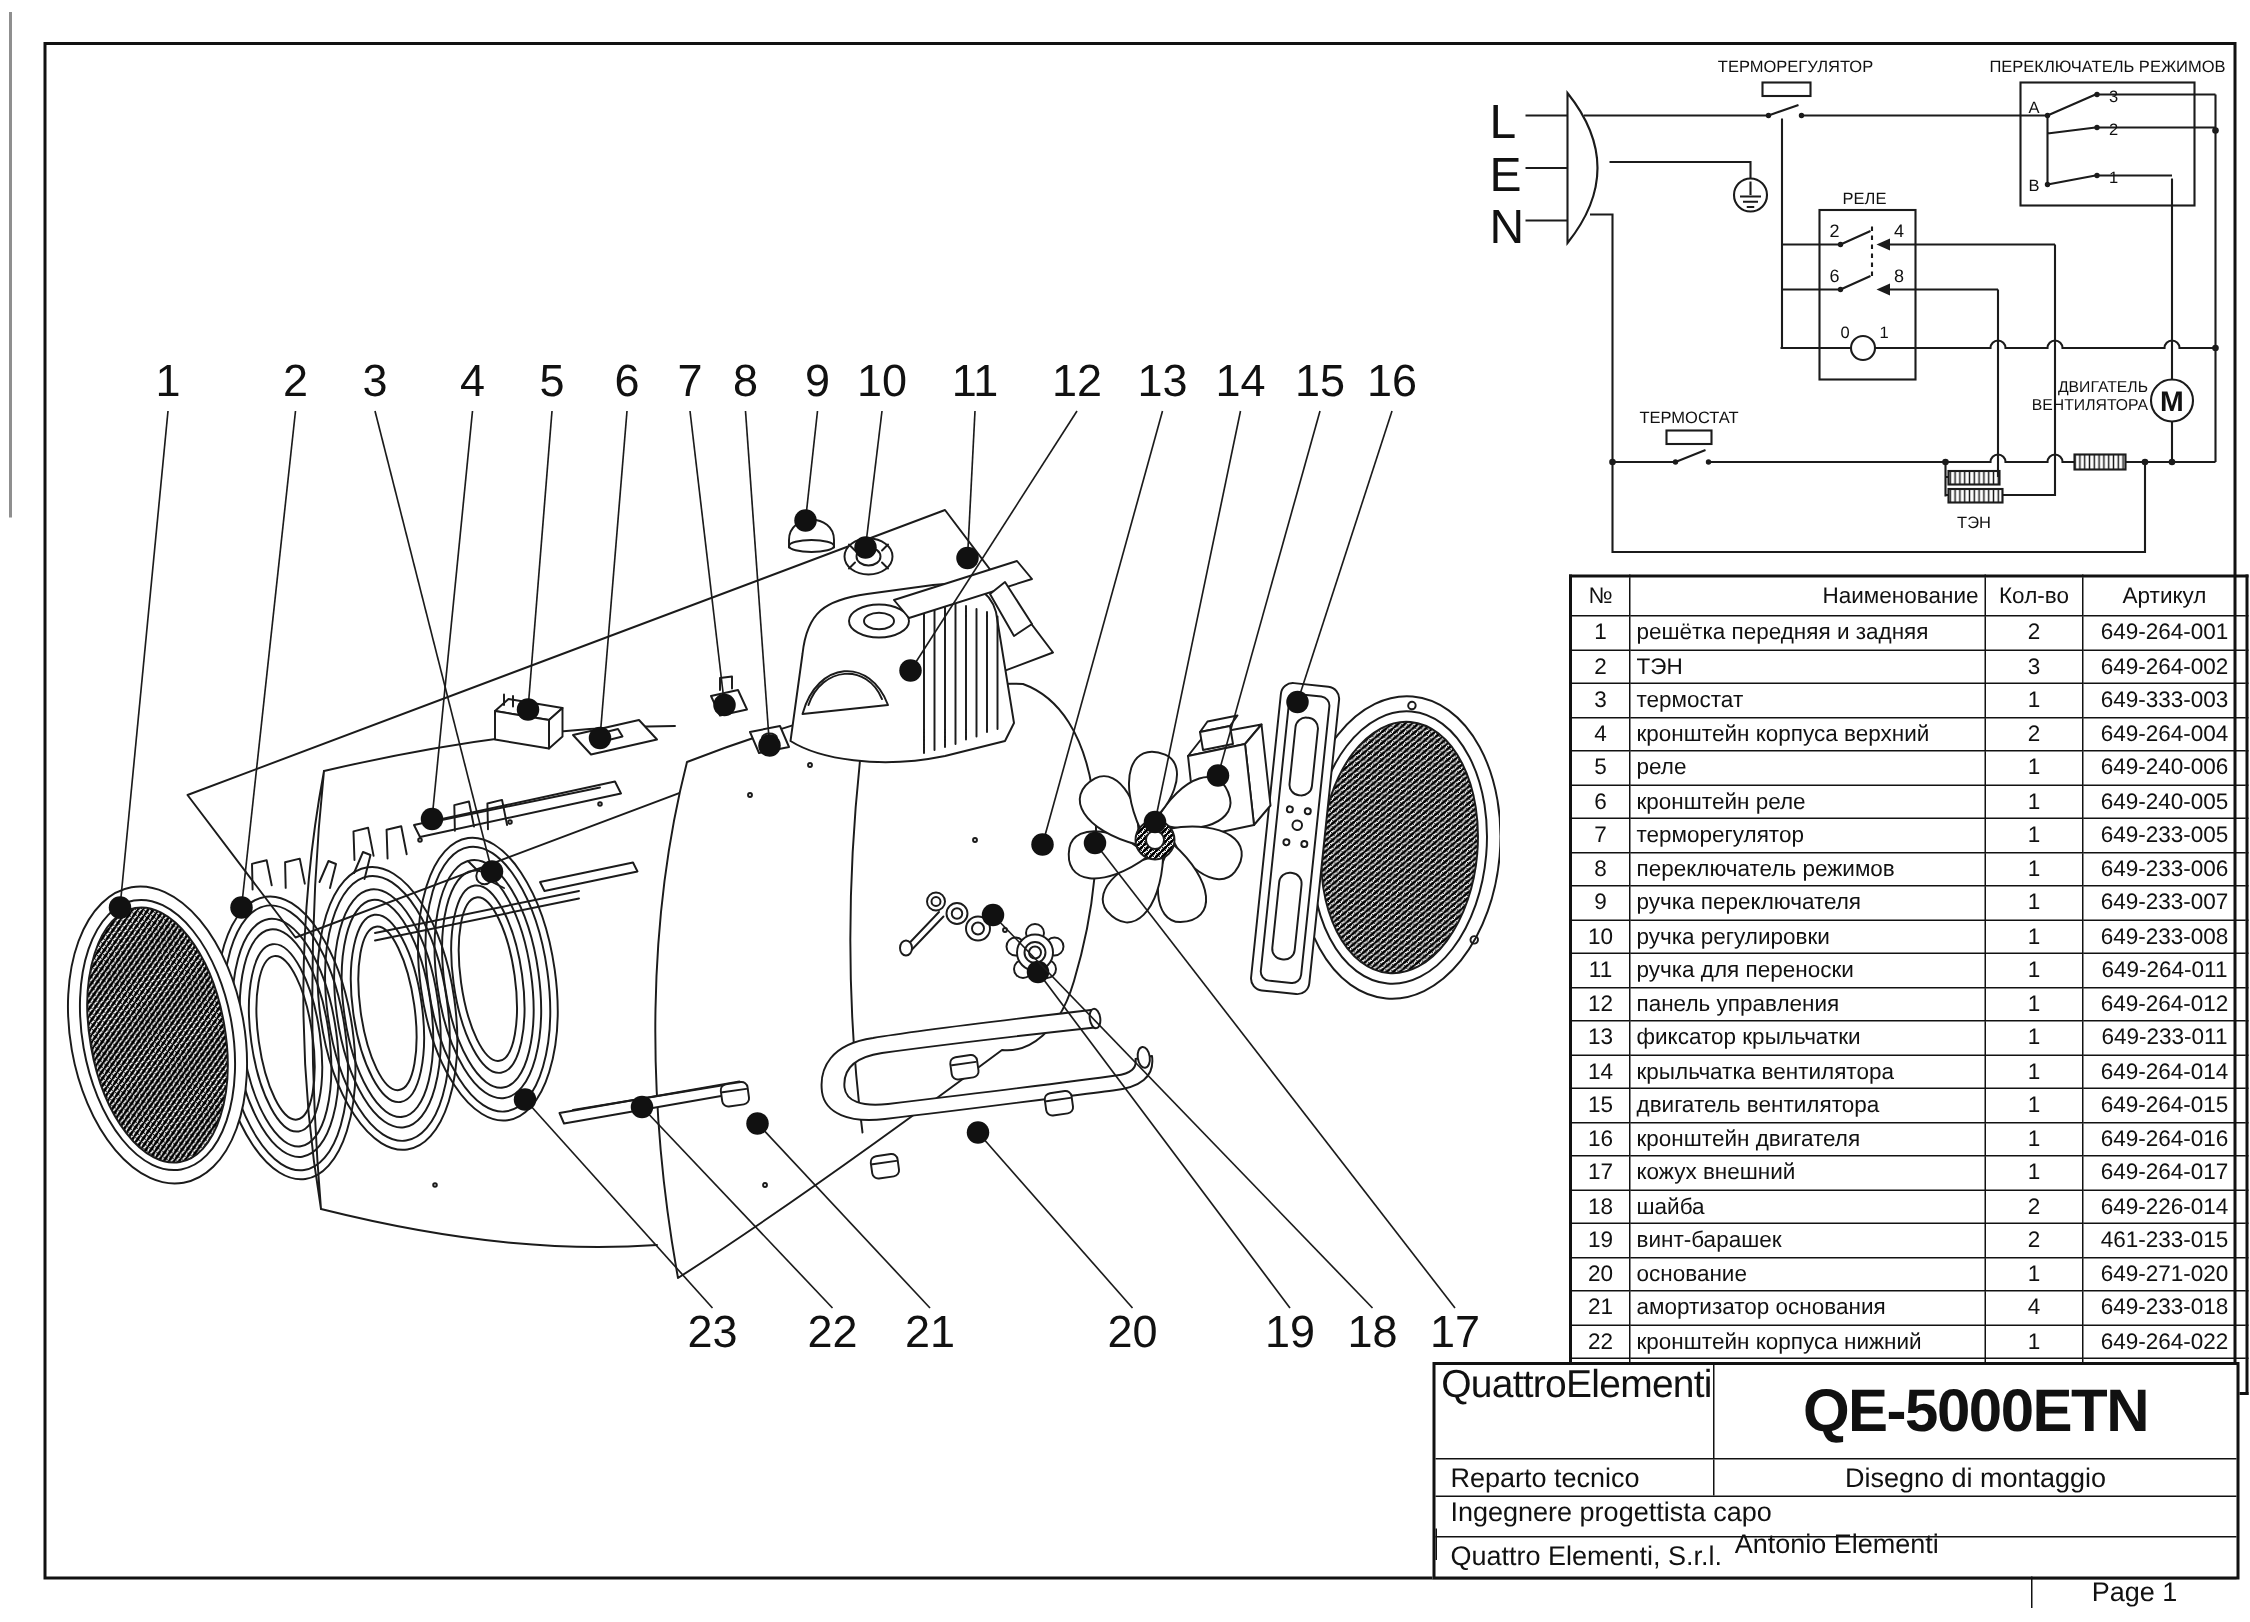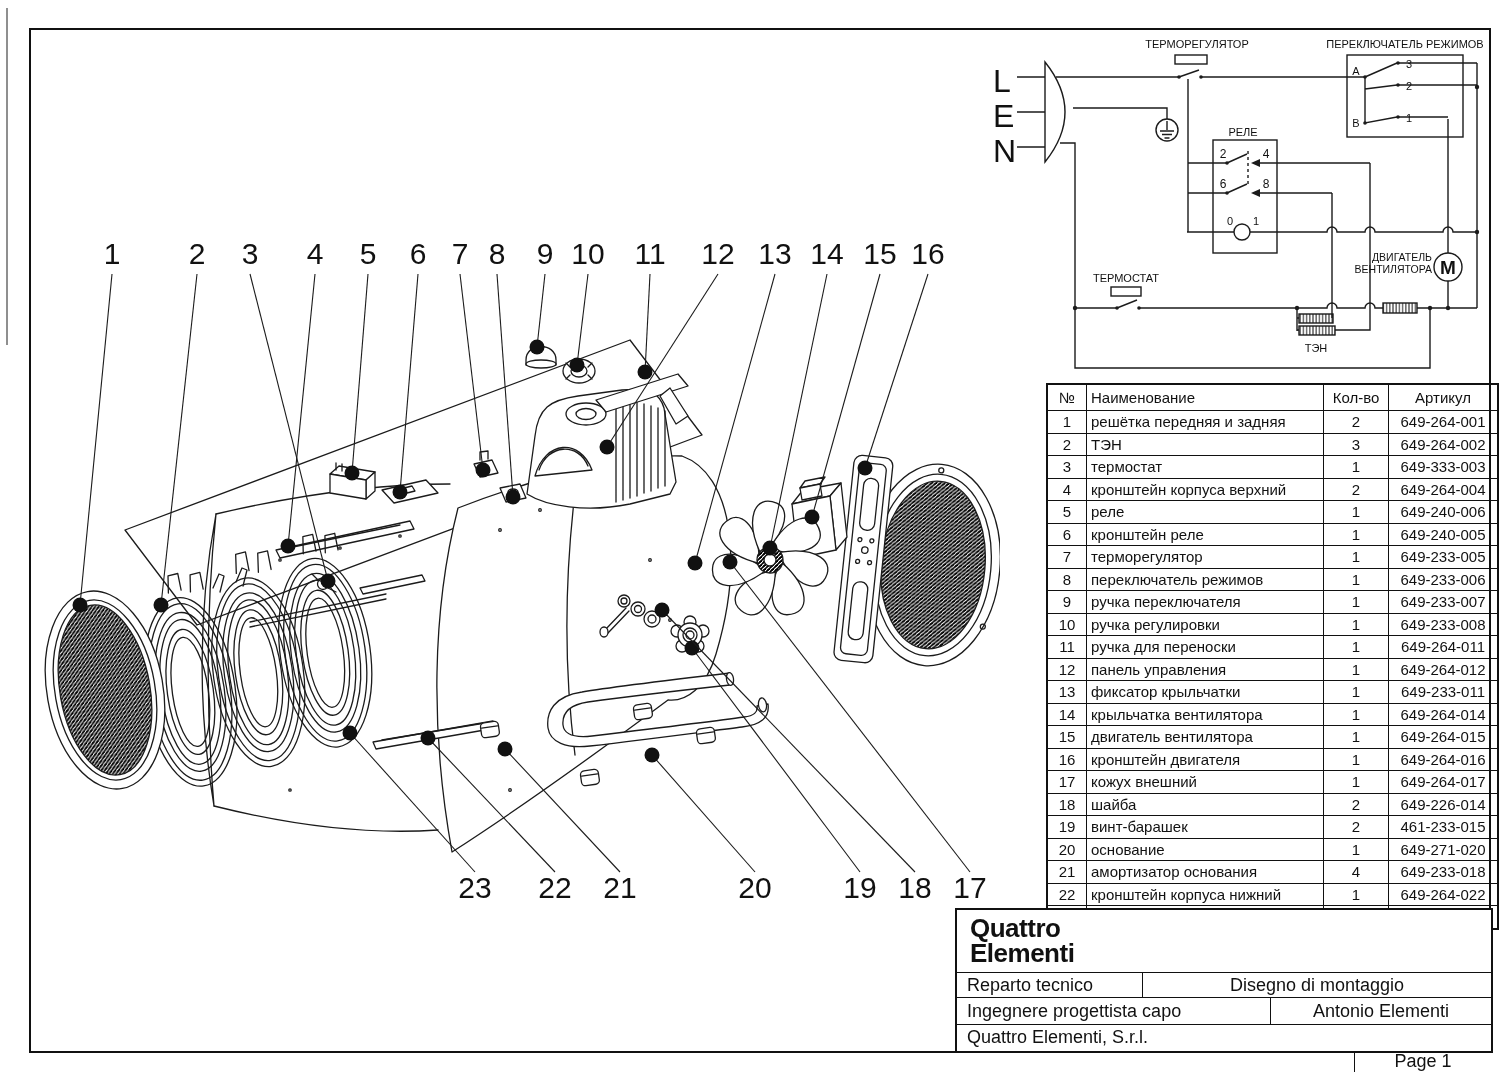--- a/index.html
+++ b/index.html
@@ -23,26 +23,26 @@
   .col-art{width:100px;text-align:center;}
   .parts-table thead th{font-size:15px;height:25px;}
 
   
   .title-block{position:absolute;left:955px;top:908px;width:534px;height:141px;border:2px solid #111;
                display:flex;flex-direction:column;background:#fff;}
   .tb-row{display:flex;border-top:1.6px solid #111;}
   .tb-row:first-child{border-top:none;}
   .tb-row1{height:62px;}
   .tb-row2{height:24px;}
-  .tb-row3{height:26px;}
+  .tb-row3{height:26px;flex-direction:column;}
   .tb-row4{height:25px;align-items:center;}
   .tb-cell{display:flex;align-items:center;font-size:18px;padding:0 10px;box-sizing:border-box;}
   .tb-sep{border-left:1.6px solid #111;}
-  .logo-cell{width:185px;flex-direction:column;align-items:flex-start;justify-content:center;
-             font-weight:bold;font-size:26px;line-height:0.95;letter-spacing:-0.5px;padding-left:13px;}
+  .logo-cell{width:185px;align-items:flex-start;justify-content:center;
+             font-weight:normal;font-size:26px;line-height:0.95;letter-spacing:-0.5px;padding-left:13px;}
   .model-cell{flex:1;justify-content:center;font-weight:bold;font-size:40px;letter-spacing:-1px;}
   .cell-dept{width:185px;}
   .cell-draw{flex:1;justify-content:center;}
   .cell-eng{width:313px;}
   .cell-engname{flex:1;justify-content:center;}
   .cell-company{width:397px;}
   .cell-page{flex:1;justify-content:center;margin-top:47px;}
 </style>
 </head>
 <body>
@@ -435,21 +435,21 @@
         <line x1="940" y1="642" x2="700" y2="332" stroke="#1b1b1b" stroke-width="1.1"></line>
         <circle cx="700" cy="332" r="7.5" fill="#111"></circle>
         <text x="940" y="668" font-size="30" text-anchor="middle">17</text>
       </g>
   </svg>
 
   <table class="parts-table">
     <thead>
       <tr>
         <th class="col-num">№</th>
-        <th class="col-name" style="text-align:left;margin-left:16px;">Наименование</th>
+        <th class="col-name" style="text-align:right;margin-left:16px;">Наименование</th>
         <th class="col-qty">Кол-во</th>
         <th class="col-art">Артикул</th>
       </tr>
     </thead>
     <tbody>
         <tr>
           <td class="col-num">1</td>
           <td class="col-name">решётка передняя и задняя</td>
           <td class="col-qty">2</td>
           <td class="col-art">649-264-001</td>
@@ -588,20 +588,21 @@
         </tr>
       </tbody>
   </table>
 
   <div class="title-block">
     <div class="tb-row tb-row1">
       <div class="tb-cell logo-cell">
         <span>Quattro</span>
         <span>Elementi</span>
       </div>
+      <div class="tb-cell model-cell tb-sep">QE-5000ETN</div>
     </div>
     <div class="tb-row tb-row2">
       <div class="tb-cell cell-dept">Reparto tecnico</div>
       <div class="tb-cell cell-draw tb-sep">Disegno di montaggio</div>
     </div>
     <div class="tb-row tb-row3">
       <div class="tb-cell cell-eng">Ingegnere progettista capo</div>
       <div class="tb-cell cell-engname tb-sep">Antonio Elementi</div>
     </div>
     <div class="tb-row tb-row4">

